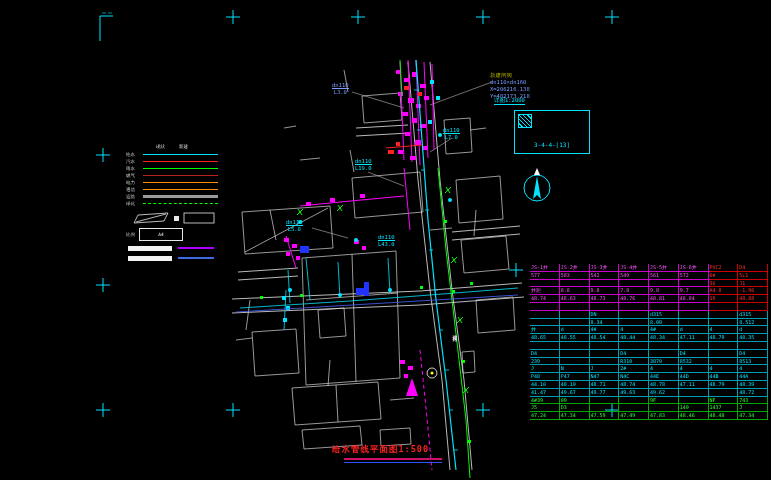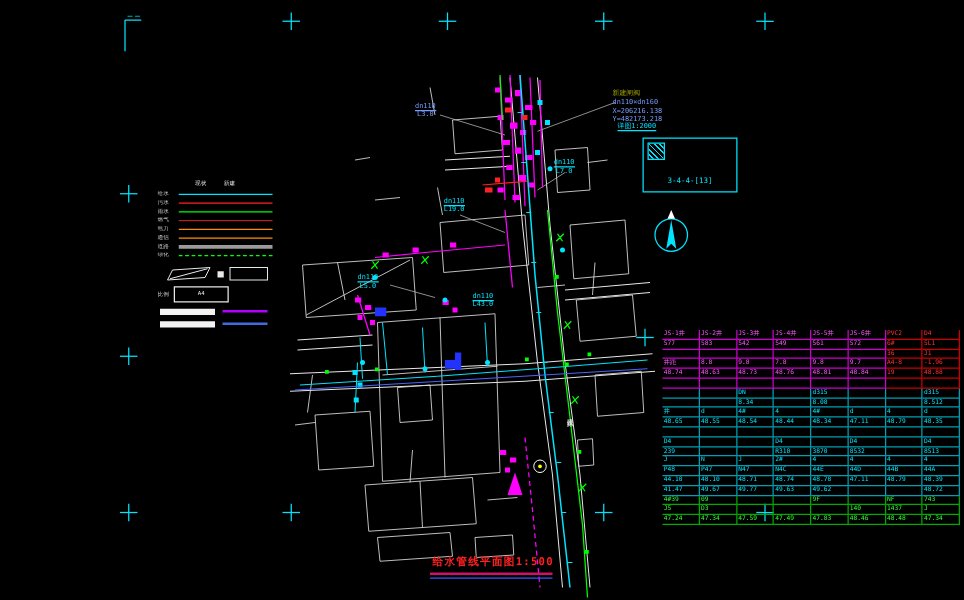--- a/index.html
+++ b/index.html
@@ -39,21 +39,21 @@
   
   .dtable{position:absolute;left:530px;top:264px;width:238px;}
   .trow{display:flex;height:7.8px;box-sizing:border-box;}
   .tcell{width:29.75px;box-sizing:border-box;font-size:5px;line-height:7px;overflow:hidden;
          white-space:nowrap;padding-left:1px;border-right:0.5px solid;border-bottom:0.5px solid;}
   .g-m{color:#ff55ff;border-color:#cc00cc;}
   .g-c{color:#00e5ff;border-color:#009fb3;}
   .g-n{color:#33ff33;border-color:#00aa00;}
   .g-r{color:#ff3030;border-color:#cc0000;}
   
-  .sheet-title{position:absolute;left:346px;top:444px;color:#ff2020;font-size:8.5px;font-weight:bold;
+  .sheet-title{position:absolute;left:332px;top:444px;color:#ff2020;font-size:8.5px;font-weight:bold;
        letter-spacing:1px;white-space:nowrap;text-align:center;}
   .t-underline1{position:absolute;left:344px;top:458px;width:98px;height:2px;background:#cc1166;}
   .t-underline2{position:absolute;left:344px;top:462px;width:98px;height:1px;background:#3355ff;}
 </style>
 </head>
 <body>
 
 <div class="canvas">
 
   <svg class="map" id="mapsvg" width="771" height="480" viewBox="0 0 771 480">

